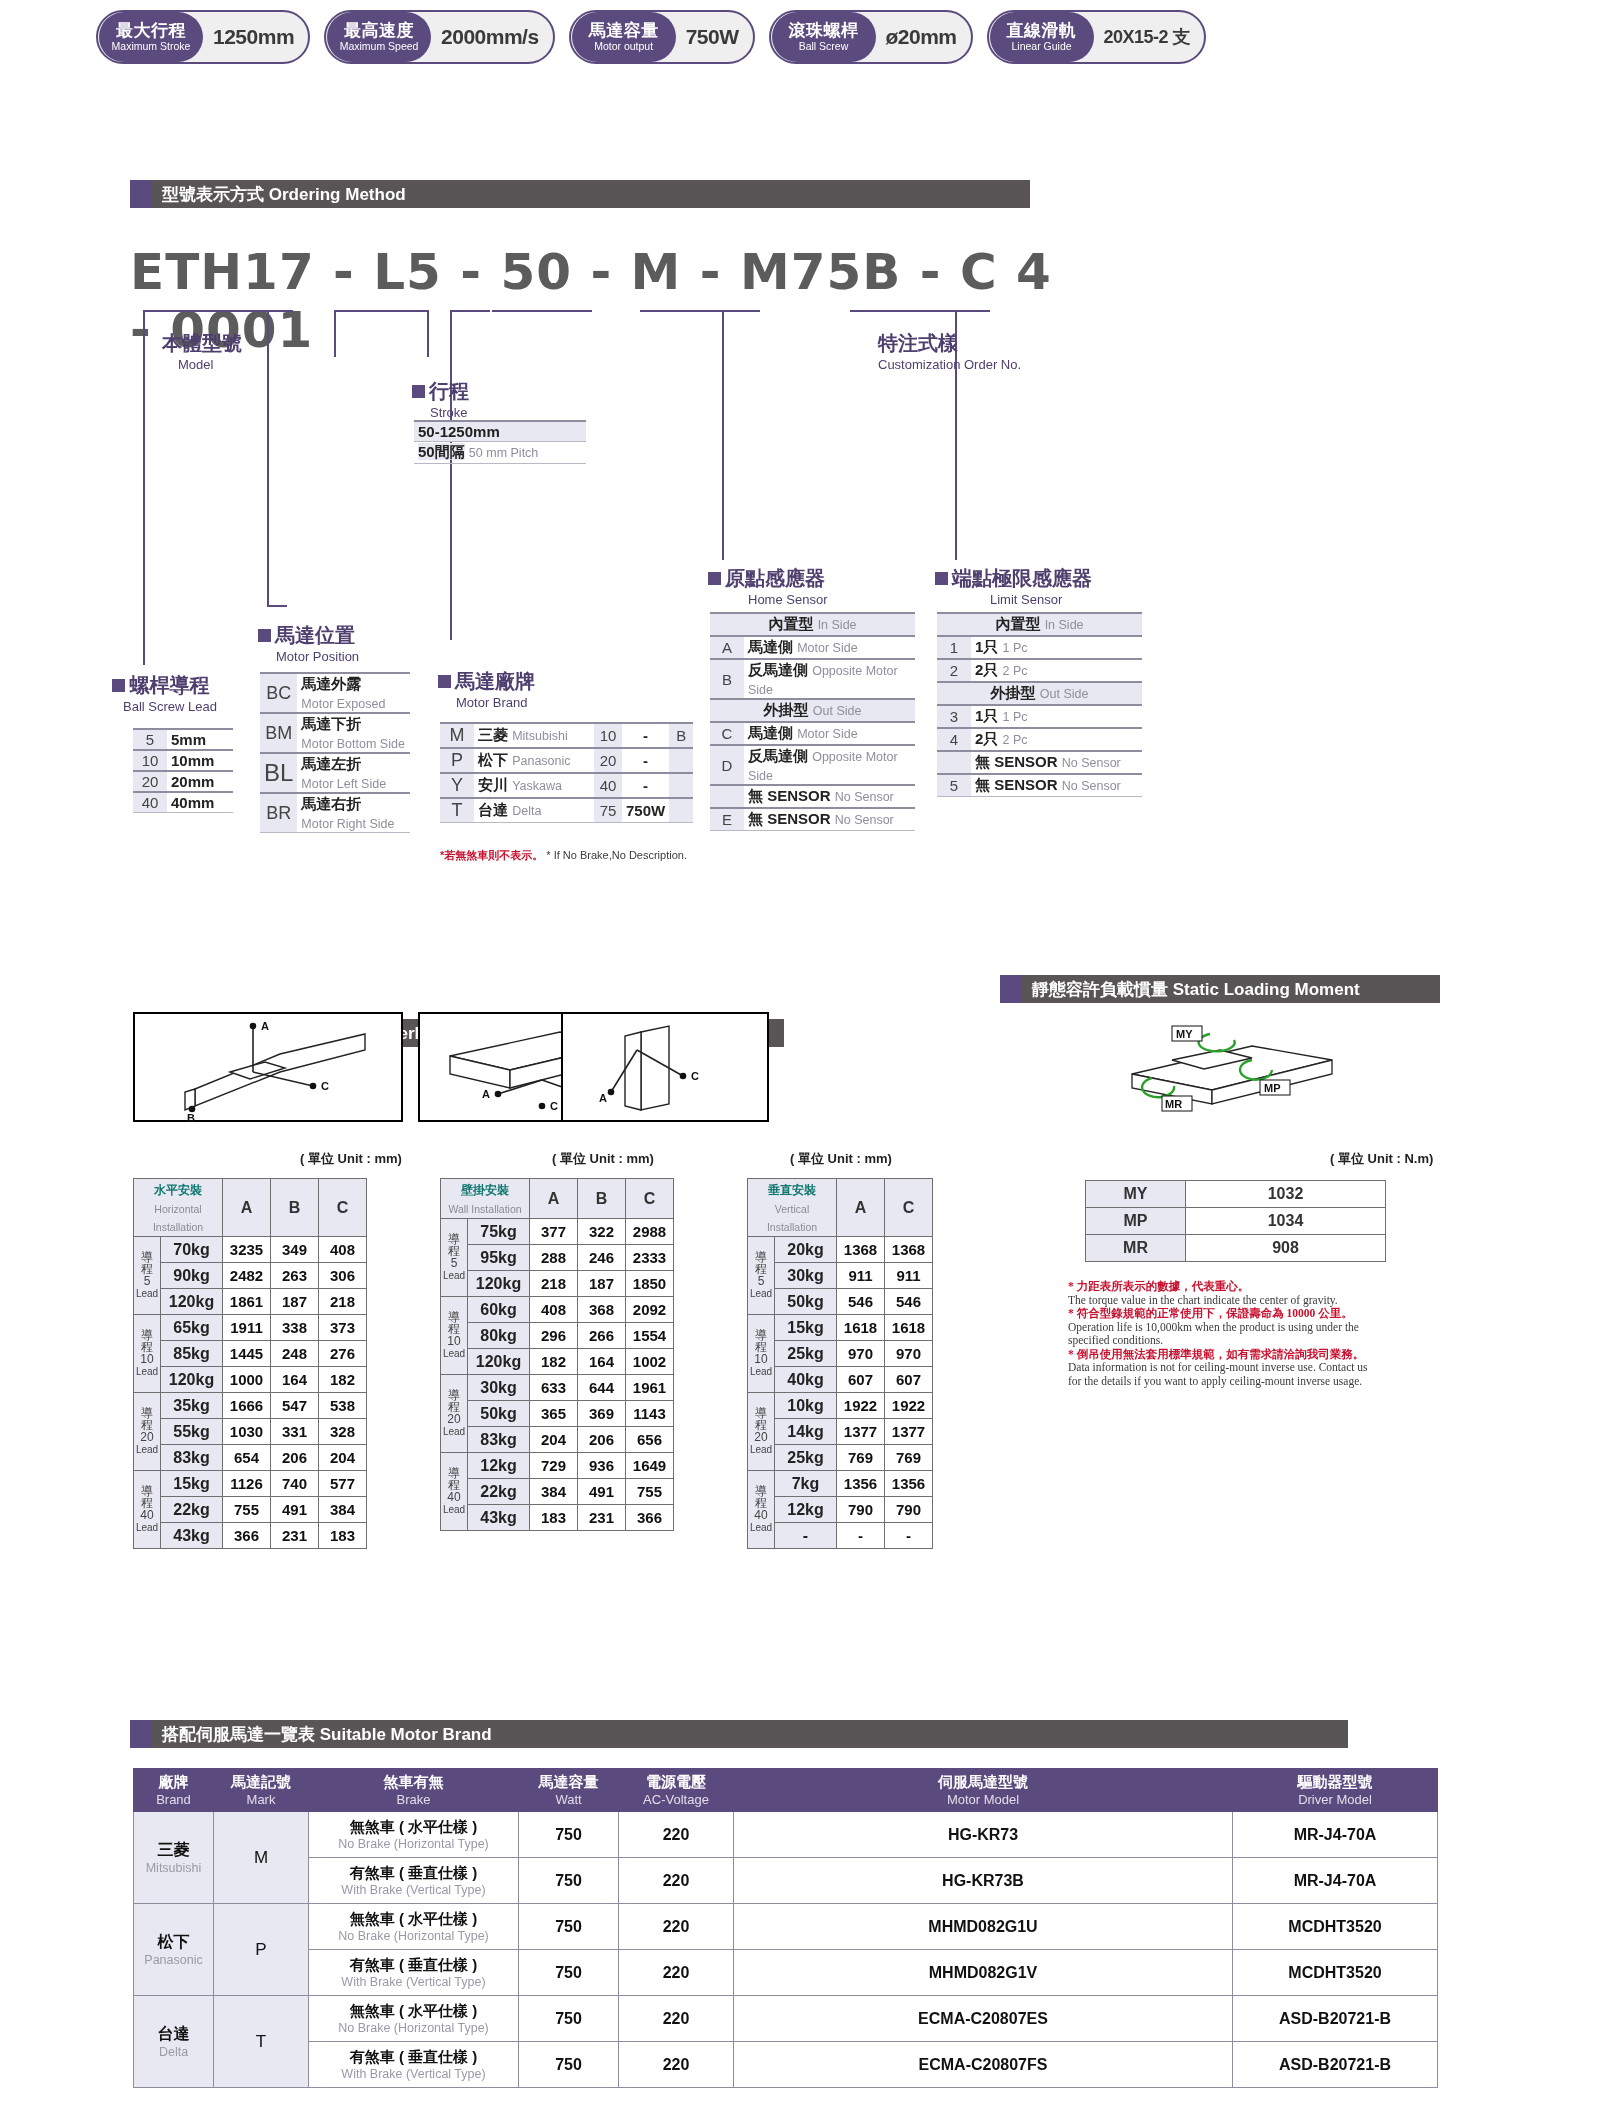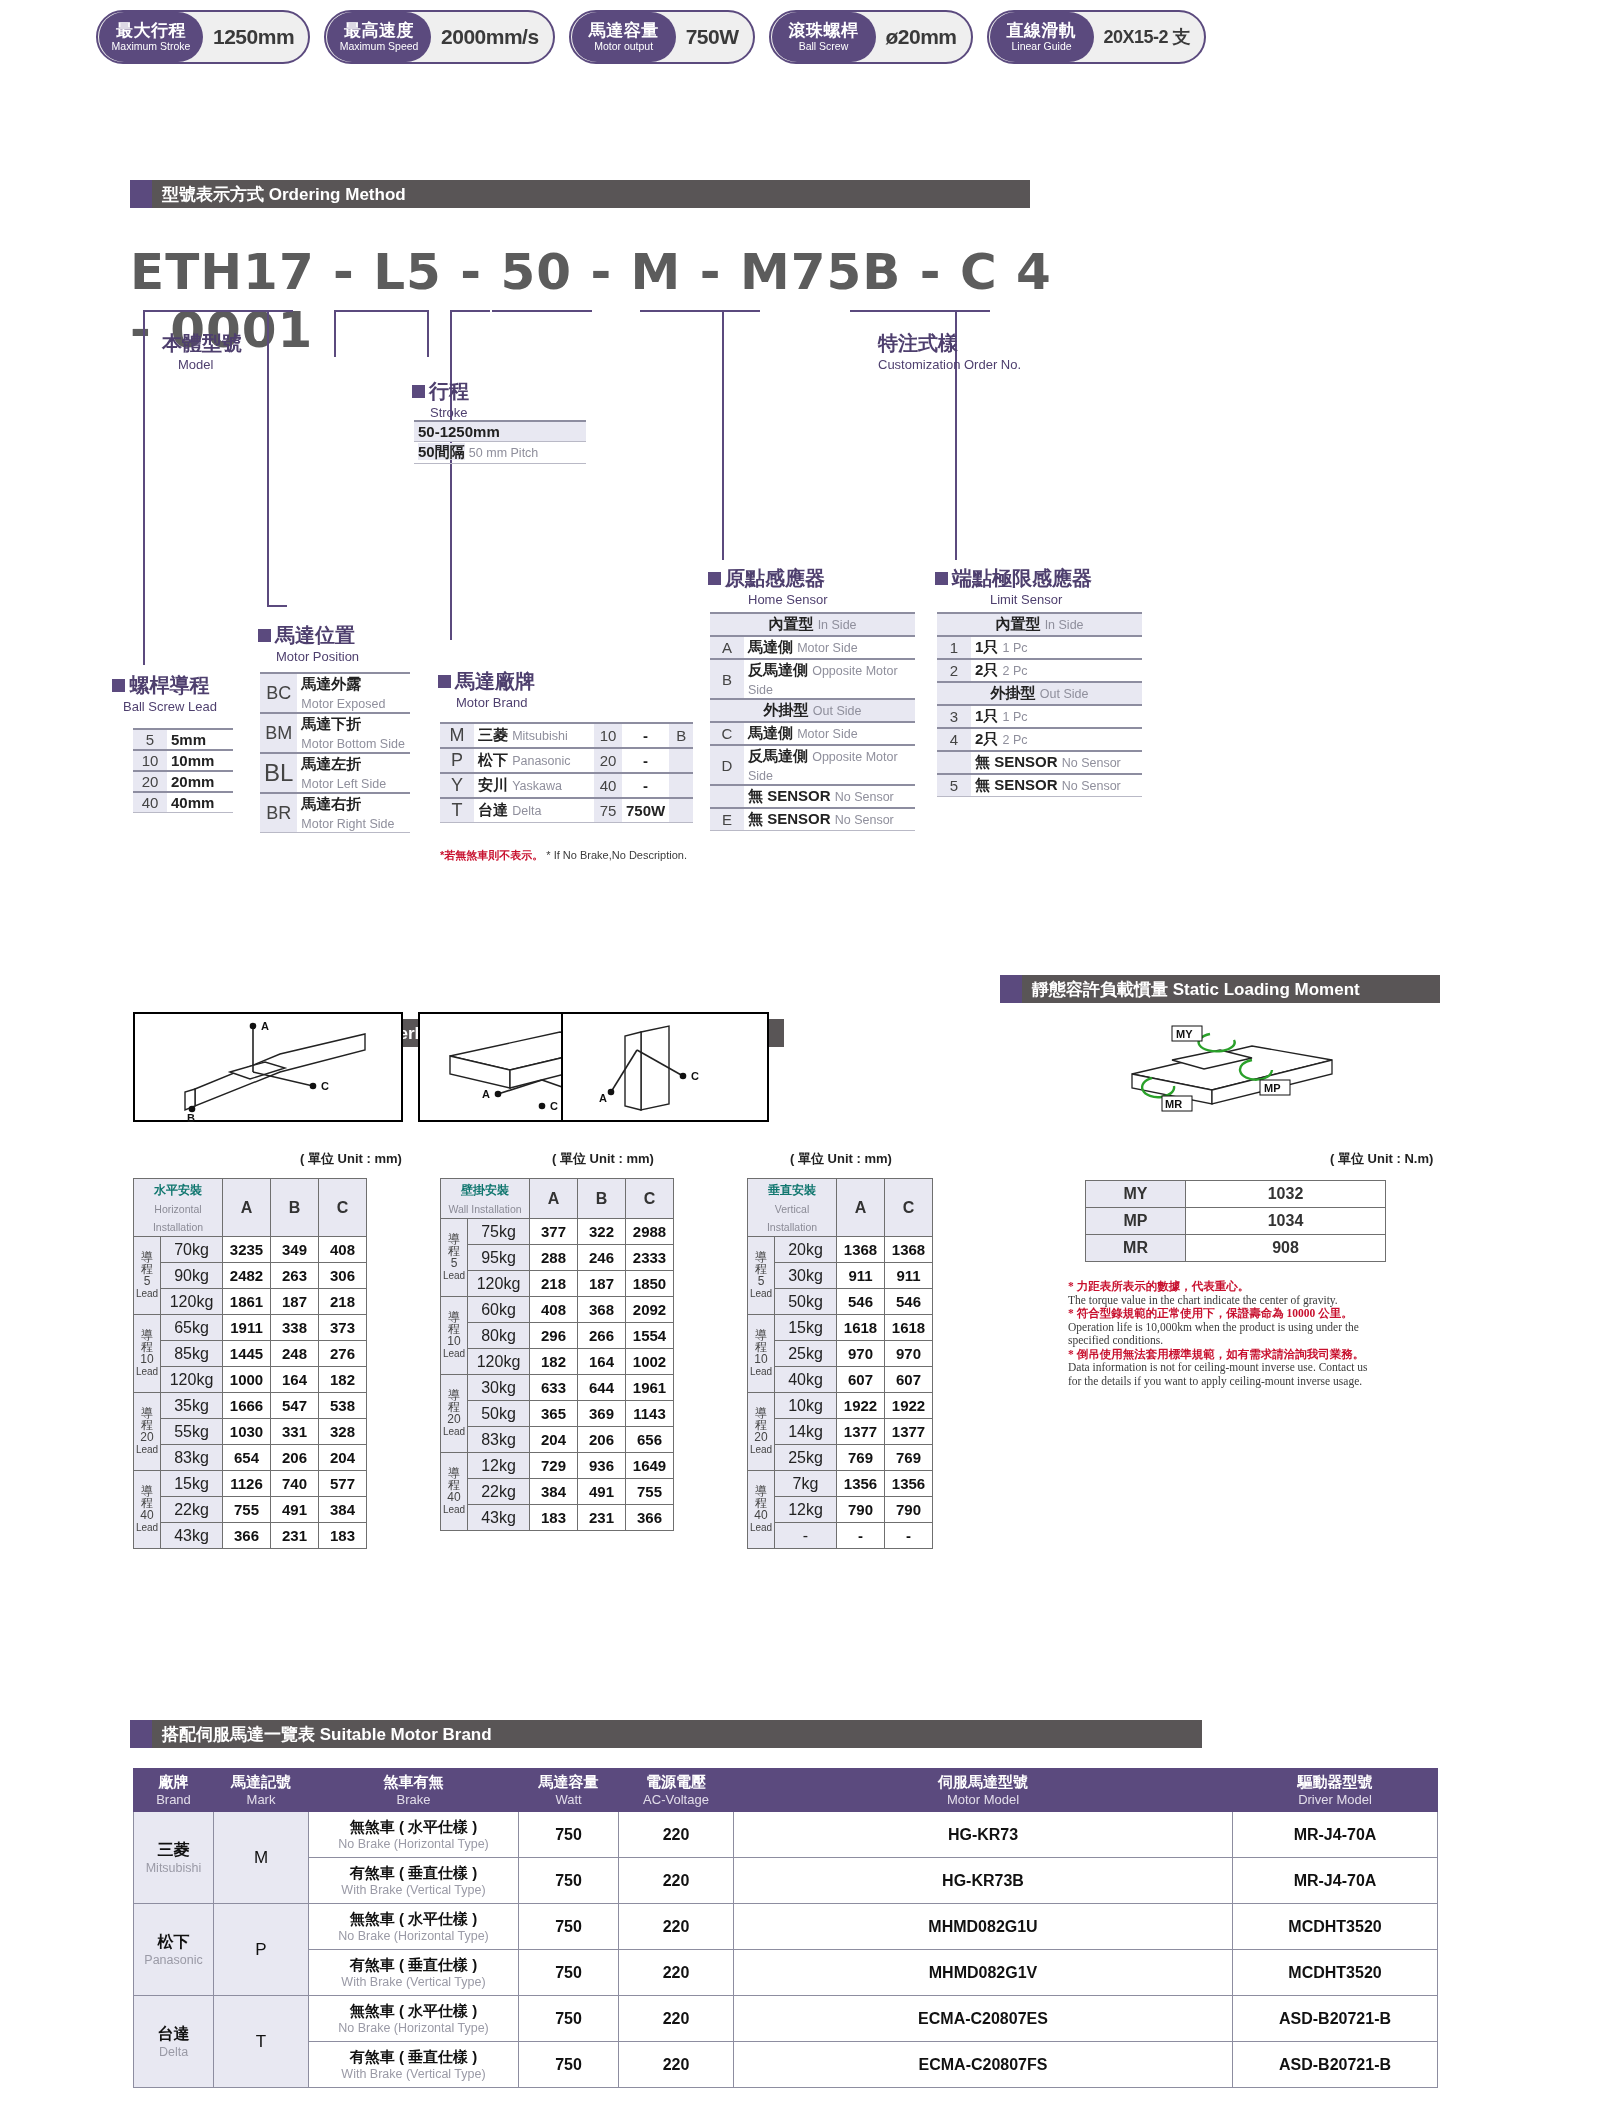--- a/index.html
+++ b/index.html
@@ -66,21 +66,21 @@
   .tbl { position:absolute; }
 
   
   .imgbox { position:absolute; border:2px solid #000; background:#fff; }
   .unit { position:absolute; font-size:13px; font-weight:bold; color:#222; }
 
   table.oh { border-collapse:collapse; position:absolute; }
   table.oh td { border:1px solid #6f6f6f; font-size:15px; font-weight:bold; text-align:center; height:26px; color:#111;}
   table.oh td.hd { background:#e8e8f2; font-weight:bold; font-size:16px; color:#333; }
   table.oh td.lead { background:#e8e8f2; width:27px; font-size:12px; line-height:12px; color:#444; font-weight:normal;}
-  table.oh td.kg { background:#e8e8f2; font-size:16px; font-weight:normal; color:#222; width:62px;}
+  table.oh td.kg { background:#e8e8f2; font-size:16px; font-weight:bold; color:#222; width:62px;}
   table.oh td.num { background:#fff; width:48px; }
   table.oh td.hdzh { background:#e8e8f2; }
   .hdzh .zh { font-size:12px; color:#0f766e; }
   .hdzh .en { font-size:10.5px; color:#8b8b96; font-weight:normal; }
 
   
   table.slm { border-collapse:collapse; position:absolute; }
   table.slm td { border:1px solid #6f6f6f; height:27px; text-align:center; font-weight:bold; font-size:16px; }
   table.slm td.lb { background:#e8e8f2; width:100px; }
   table.slm td.vl { background:#fff; width:200px; }
@@ -761,21 +761,21 @@
         </tr>
       </tbody>
     </table>
 
   <div class="notes" id="slm-notes" style="left:1068px; top:1280px;font-family:Liberation Serif, serif;">
       <div><span class="red">* 力距表所表示的數據，代表重心。</span><br><span>The torque value in the chart indicate the center of gravity.</span></div>
       <div><span class="red">* 符合型錄規範的正常使用下，保證壽命為 10000 公里。</span><br><span>Operation life is 10,000km when the product is using under the specified conditions.</span></div>
       <div><span class="red">* 倒吊使用無法套用標準規範，如有需求請洽詢我司業務。</span><br><span>Data information is not for ceiling-mount inverse use. Contact us for the details if you want to apply ceiling-mount inverse usage.</span></div>
     </div>
 
-  <div class="secbar" style="left:130px; top:1720px; width:1072px;">
+  <div class="secbar" style="left:130px; top:1720px; width:1218px;">
     <div class="tick"></div>
     <div class="txt">搭配伺服馬達一覽表 Suitable Motor Brand</div>
   </div>
 
   <table class="mb" id="mb-table" style="left:133px; top:1768px; width:1305px;">
       <tbody>
         <tr>
           <th style="width:80px;">廠牌<span class="en">Brand</span></th>
           <th style="width:95px;">馬達記號<span class="en">Mark</span></th>
           <th style="width:210px;">煞車有無<span class="en">Brake</span></th>

